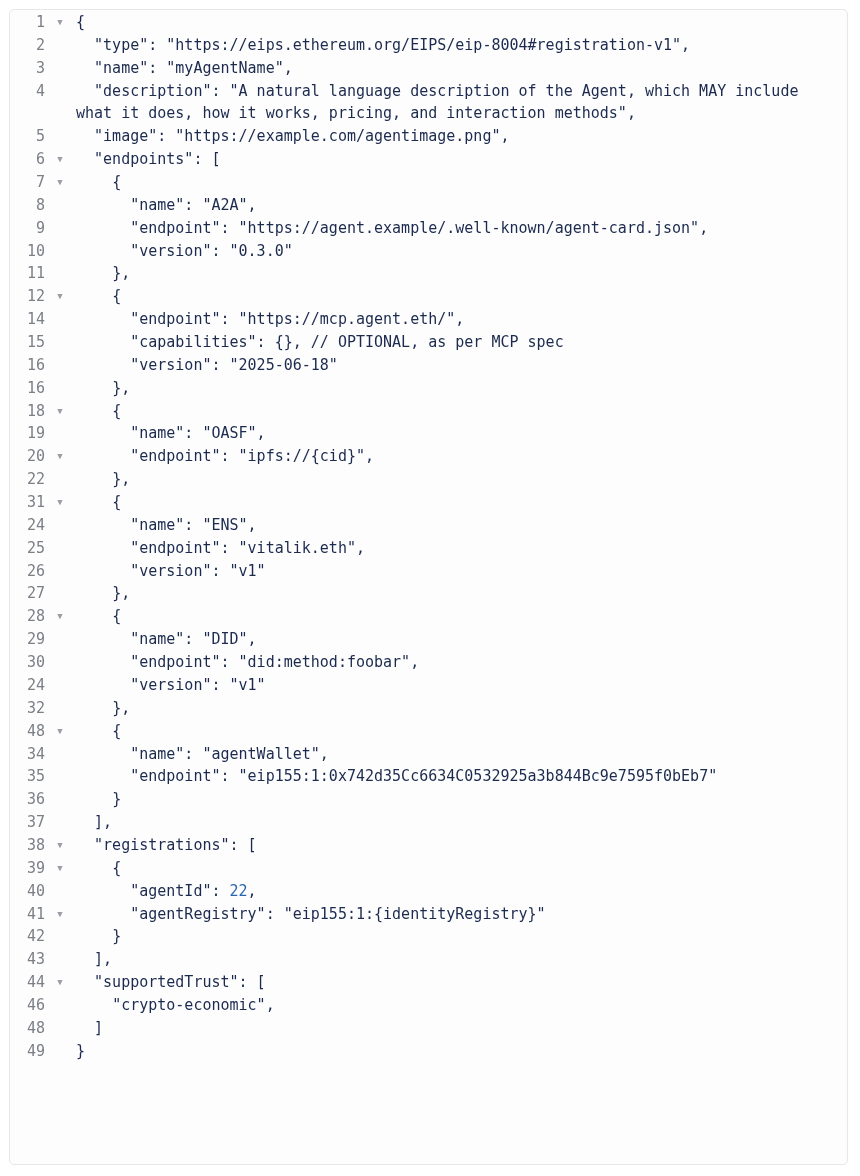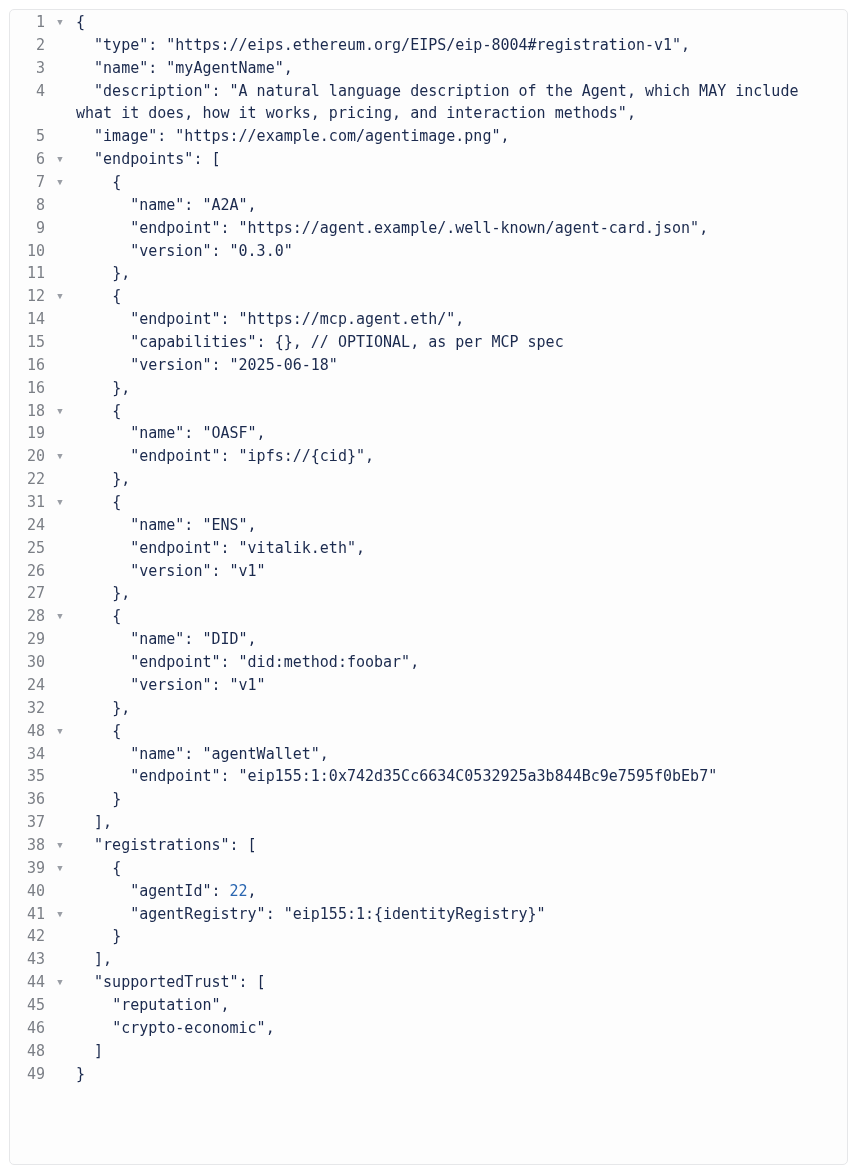--- a/index.html
+++ b/index.html
@@ -70,18 +70,17 @@
       <div class="line"><span class="ln">35</span><span class="code">      "endpoint": "eip155:1:0x742d35Cc6634C0532925a3b844Bc9e7595f0bEb7"</span></div>
       <div class="line"><span class="ln">36</span><span class="code">    }</span></div>
       <div class="line"><span class="ln">37</span><span class="code">  ],</span></div>
       <div class="line"><span class="ln">38</span><span class="fold">▼</span><span class="code">  "registrations": [</span></div>
       <div class="line"><span class="ln">39</span><span class="fold">▼</span><span class="code">    {</span></div>
       <div class="line"><span class="ln">40</span><span class="code"><span>      "agentId": </span><span class="num">22</span><span>,</span></span></div>
       <div class="line"><span class="ln">41</span><span class="fold">▼</span><span class="code">      "agentRegistry": "eip155:1:{identityRegistry}"</span></div>
       <div class="line"><span class="ln">42</span><span class="code">    }</span></div>
       <div class="line"><span class="ln">43</span><span class="code">  ],</span></div>
       <div class="line"><span class="ln">44</span><span class="fold">▼</span><span class="code">  "supportedTrust": [</span></div>
-      <div class="line"><span class="ln">45</span><span class="code">    "reputation",</span></div>
       <div class="line"><span class="ln">46</span><span class="code">    "crypto-economic",</span></div>
       <div class="line"><span class="ln">48</span><span class="code">  ]</span></div>
       <div class="line"><span class="ln">49</span><span class="code">}</span></div>
     </div>
 </div>
 
 </body></html>

